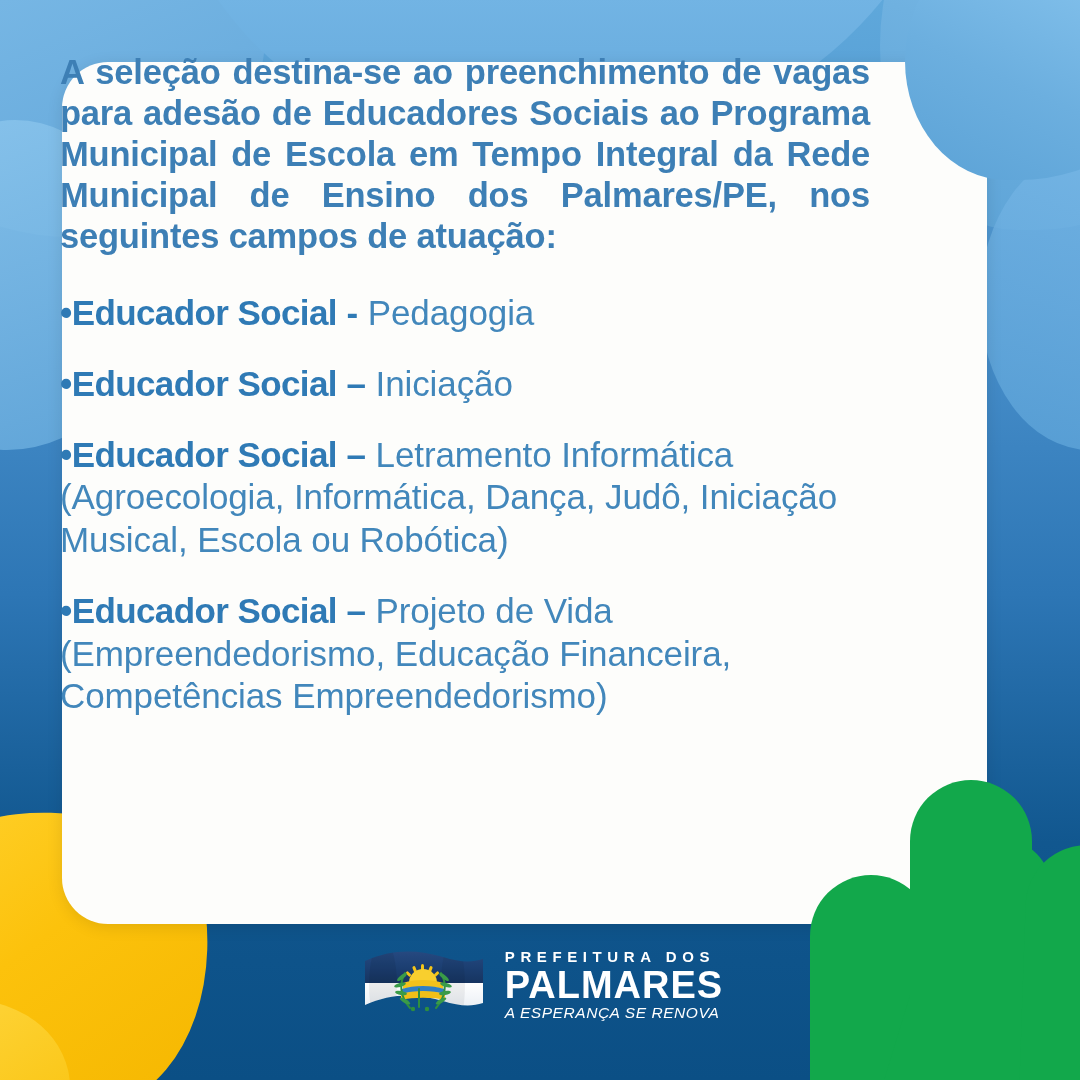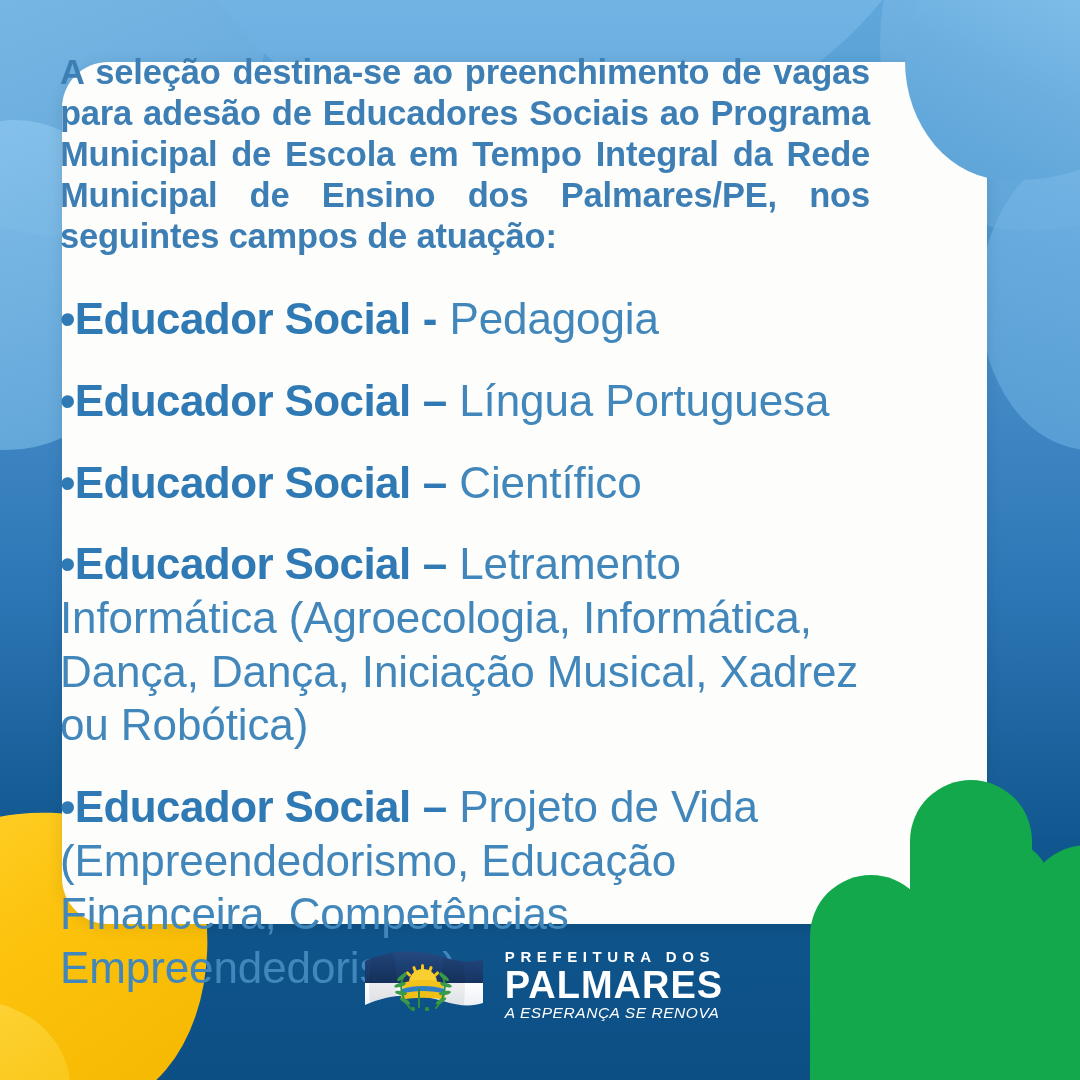--- a/index.html
+++ b/index.html
@@ -129,21 +129,21 @@
     font-size:34.5px;
     font-weight:bold;
     line-height:1.185;
     text-align:justify;
     letter-spacing:-.2px;
     margin-bottom:36px;
   }
 
   .field-item {
     color:#3d7fb5;
-    font-size:44px;
+    font-size:35px;
     line-height:1.22;
     margin-bottom:28px;
     letter-spacing:-.1px;
   }
   .field-item:last-child { margin-bottom:0; }
 
   .field-item .role {
     font-weight:bold;
     color:#2f7ab5;
     letter-spacing:-.6px;
@@ -193,23 +193,22 @@
 
   <div id="card"></div>
   <div class="card-notch"></div>
 
   <div id="card-inner">
 
     <p class="intro">A seleção destina-se ao preenchimento de vagas para adesão de Educadores Sociais ao Programa Municipal de Escola em Tempo Integral da Rede Municipal de Ensino dos Palmares/PE, nos seguintes campos de atuação:</p>
 
     <div id="fields-list">
         <div class="field-item"><span class="role">•</span><span class="role">Educador Social</span><span class="dash"> - </span><span class="subject">Pedagogia</span></div>
-        <div class="field-item"><span class="role">•</span><span class="role">Educador Social</span><span class="dash"> – </span><span class="subject">Língua Portuguesa</span></div>
-        <div class="field-item"><span class="role">•</span><span class="role">Educador Social</span><span class="dash"> – </span><span class="subject">Científico</span></div>
-        <div class="field-item"><span class="role">•</span><span class="role">Educador Social</span><span class="dash"> – </span><span class="subject">Letramento Informática</span><span class="detail"> (Agroecologia, Informática, Dança, Dança, Iniciação Musical, Xadrez ou Robótica)</span></div>
+        <div class="field-item"><span class="role">•</span><span class="role">Educador Social</span><span class="dash"> – </span><span class="subject">Iniciação</span></div>
+        <div class="field-item"><span class="role">•</span><span class="role">Educador Social</span><span class="dash"> – </span><span class="subject">Letramento Informática</span><span class="detail"> (Agroecologia, Informática, Dança, Judô, Iniciação Musical, Escola ou Robótica)</span></div>
         <div class="field-item"><span class="role">•</span><span class="role">Educador Social</span><span class="dash"> – </span><span class="subject">Projeto de Vida</span><span class="detail"> (Empreendedorismo, Educação Financeira, Competências Empreendedorismo)</span></div>
       </div>
 
   </div>
 
   <div class="green-wrap" style="z-index:5;">
     <div class="g-join"></div>
     <div class="green-bar g1"></div>
     <div class="g-diag"></div>
     <div class="green-bar g2"></div>

